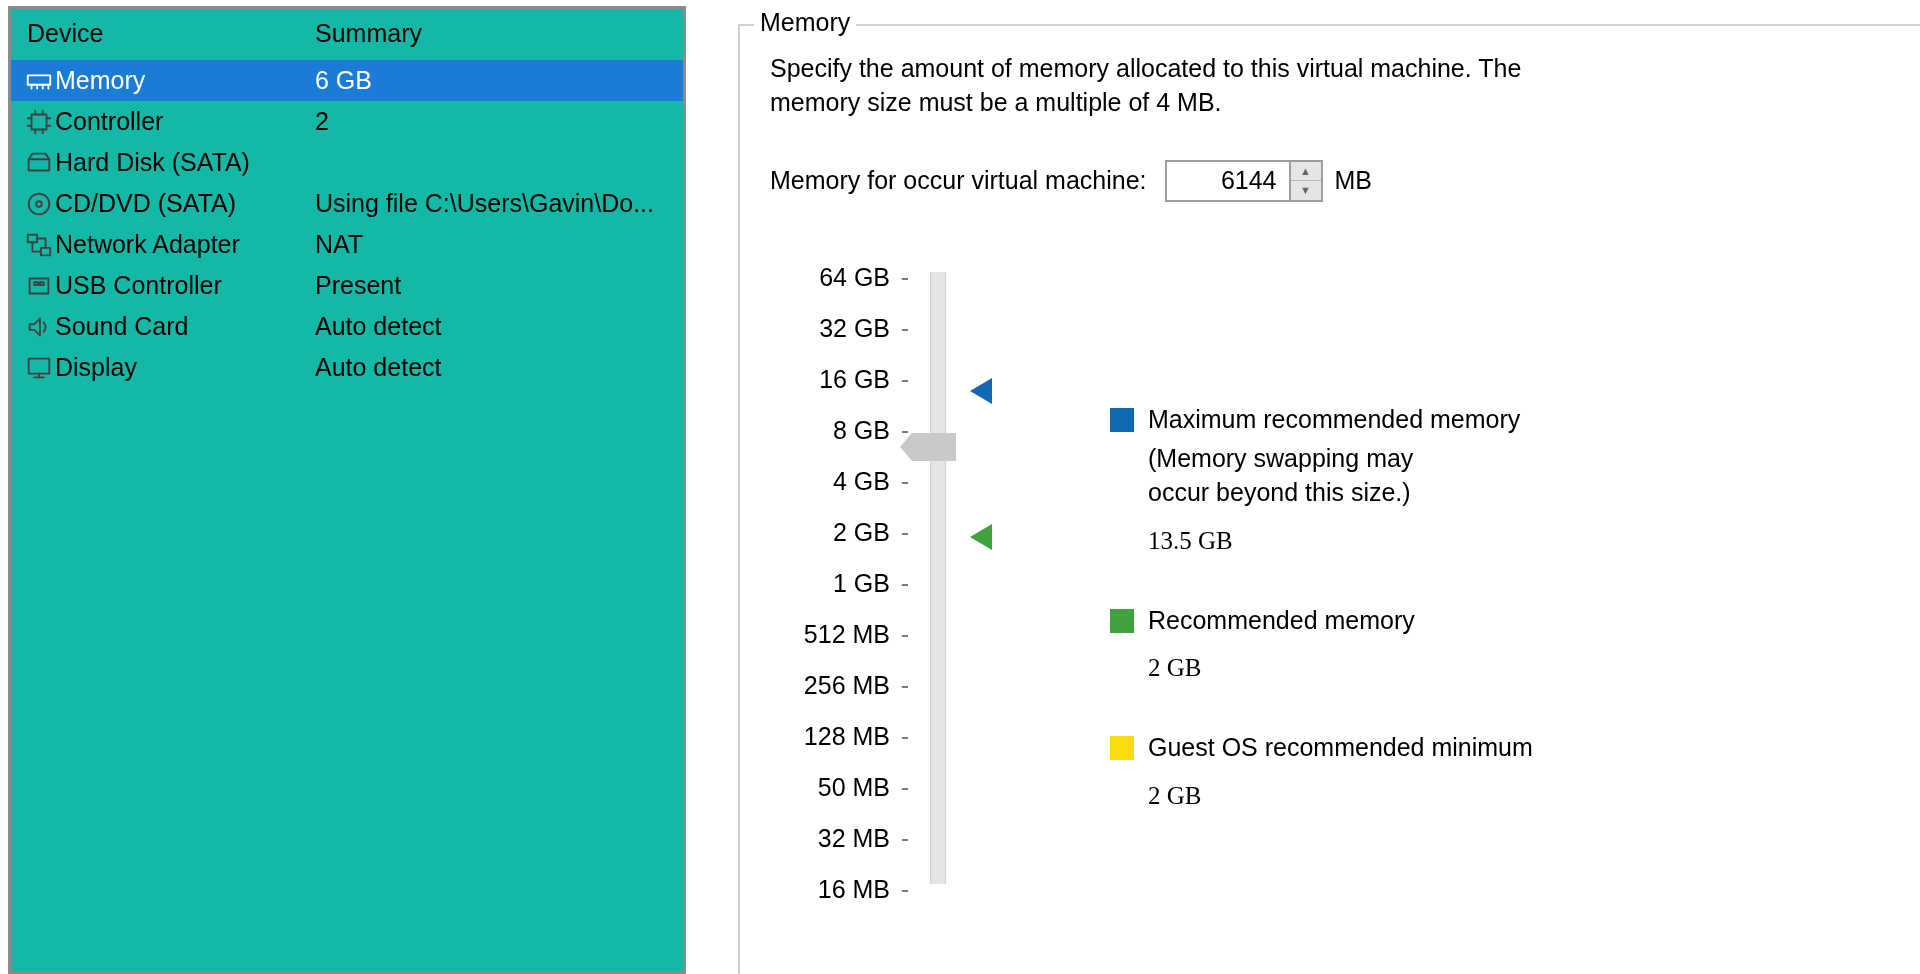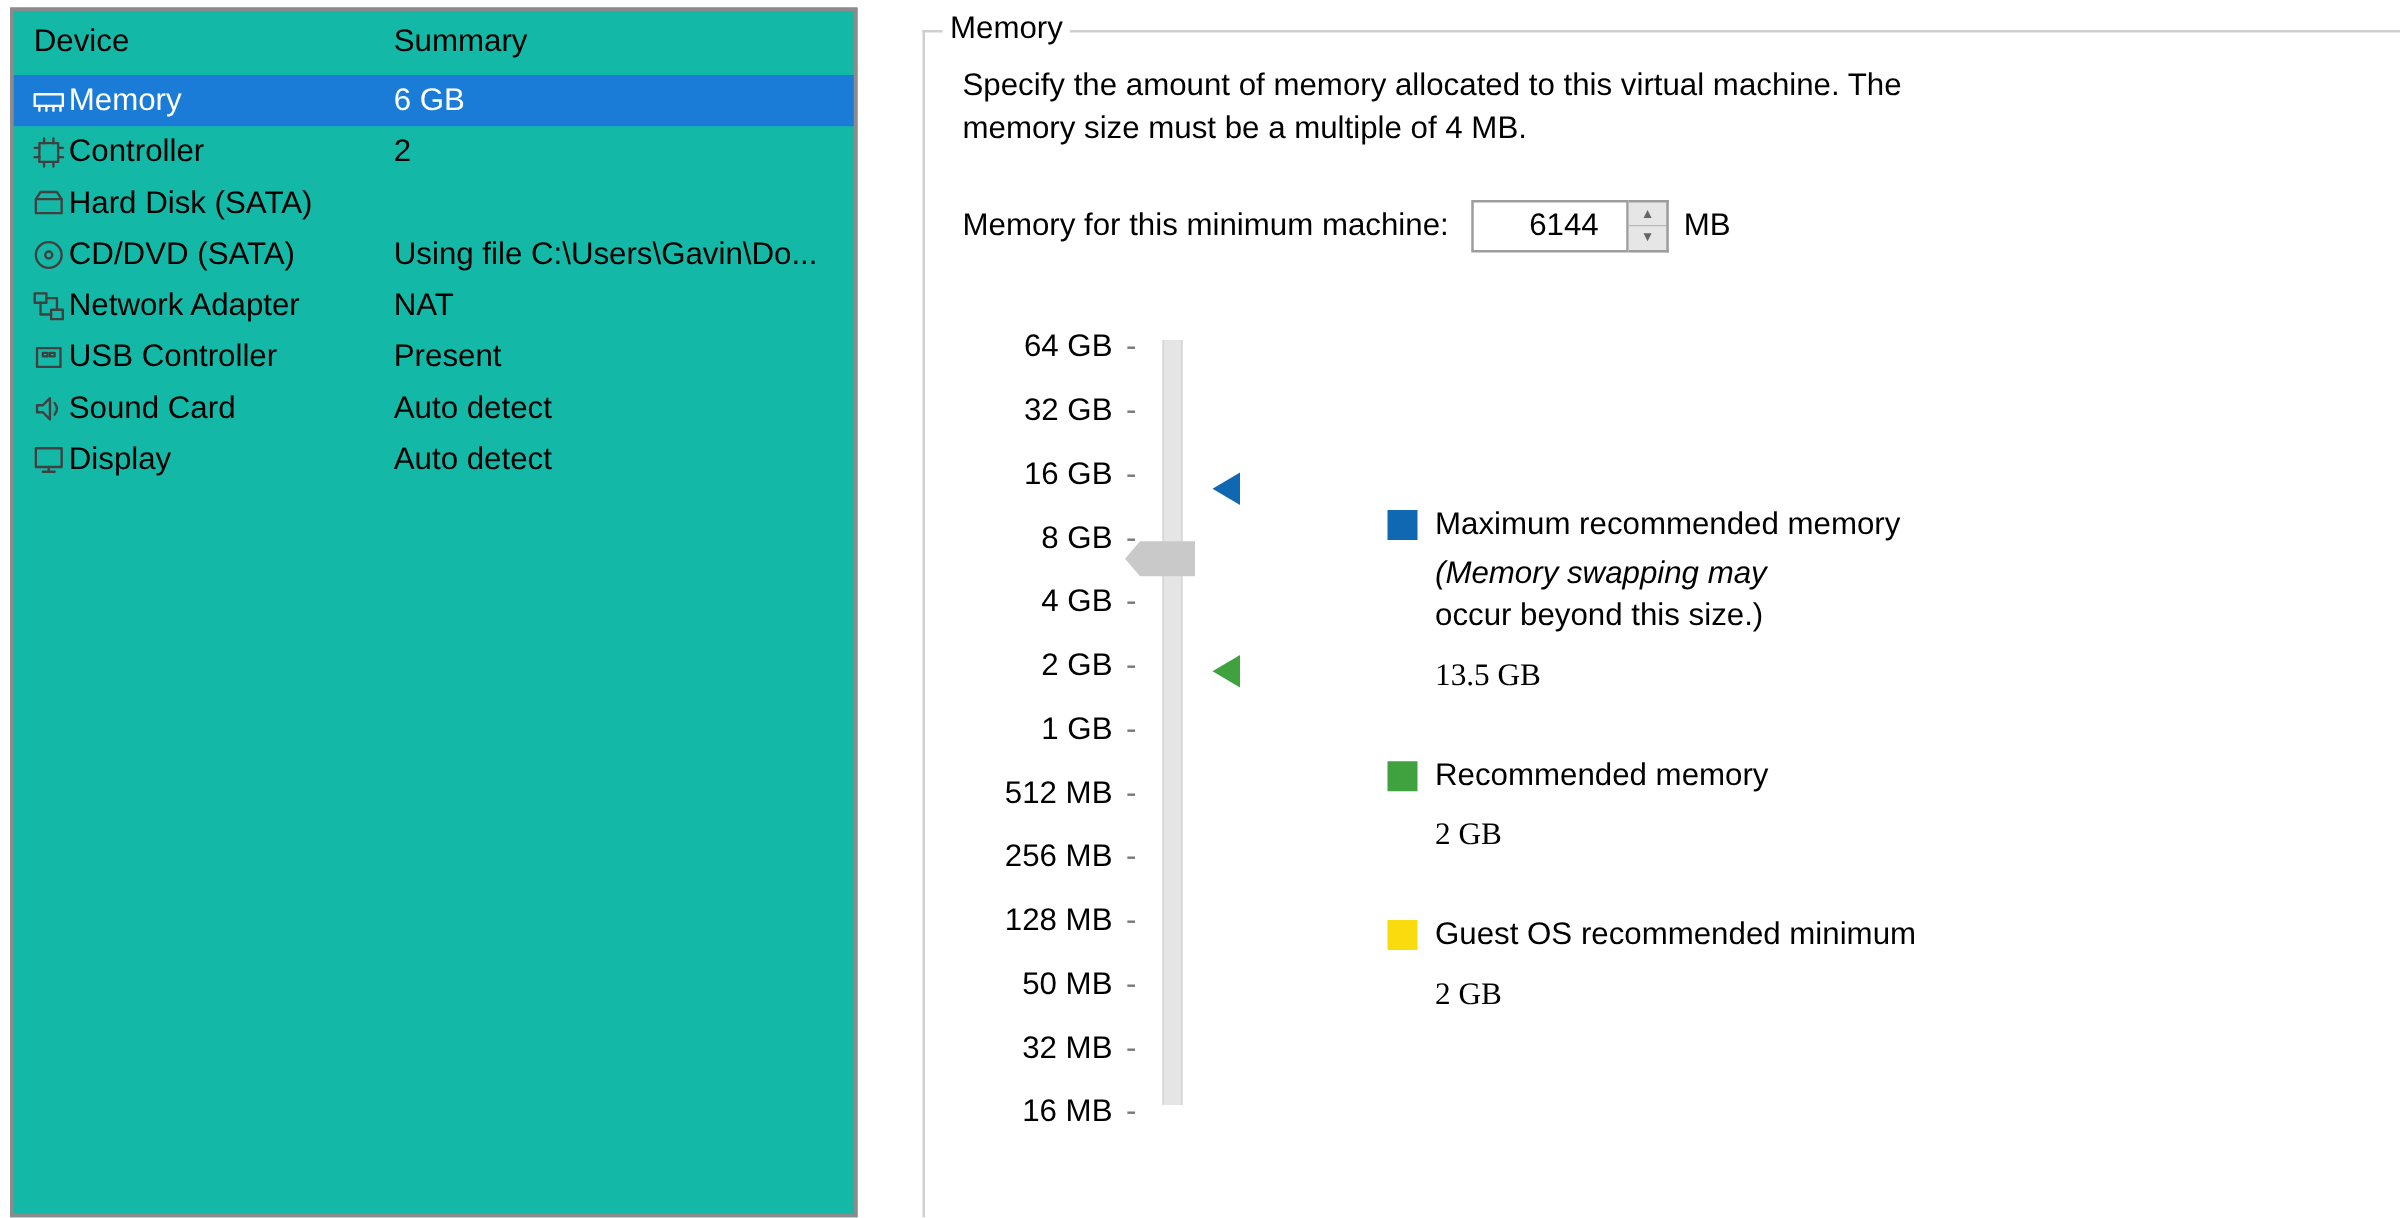--- a/index.html
+++ b/index.html
@@ -104,21 +104,21 @@
   .mem-label { margin-right: 18px; }
   .spinner {
     display: flex;
     align-items: center;
   }
   .spinner-input {
     width: 126px;
     height: 42px;
     border: 2px solid #9d9d9d;
     text-align: right;
-    padding-right: 22px;
+    padding-right: 12px;
     font-size: 25px;
     font-family: inherit;
     background:#fff;
   }
   .spinner-btns {
     display:flex; flex-direction: column;
     border: 2px solid #9d9d9d;
     border-left: none;
     width: 32px; height: 42px;
     background:#e6e6e6;
@@ -209,21 +209,21 @@
   }
   .legend-swatch {
     width:24px; height:24px; flex:0 0 24px;
     margin-top:5px;
     margin-right:14px;
   }
   .sw-blue{background:#1068b2;}
   .sw-green{background:#3fa23f;}
   .sw-yellow{background:#fadc0e;}
   .legend-body { }
-  .legend-sub { margin-top:6px;font-style:italic; }
+  .legend-sub { margin-top:6px; }
   .legend-val { margin-top:14px;font-family:Liberation Serif, serif; }
 </style>
 </head>
 <body>
 
 <div class="container">
 
   <div class="device-panel">
     <div class="header-row">
       <div class="col-dev">Device</div>
@@ -326,21 +326,21 @@
       </div>
   </div>
 
   <div class="right-panel">
     <div class="groupbox">
       <div class="group-label">Memory</div>
 
       <div class="desc">Specify the amount of memory allocated to this virtual machine. The memory size must be a multiple of 4 MB.</div>
 
       <div class="mem-input-row">
-        <span class="mem-label">Memory for this minimum machine:</span>
+        <span class="mem-label">Memory for occur virtual machine:</span>
         <div class="spinner">
           <input class="spinner-input" value="6144" style="">
           <div class="spinner-btns">
             <div class="spin-btn">▲</div>
             <div class="spin-btn">▼</div>
           </div>
         </div>
         <span class="mb-unit">MB</span>
       </div>
 

